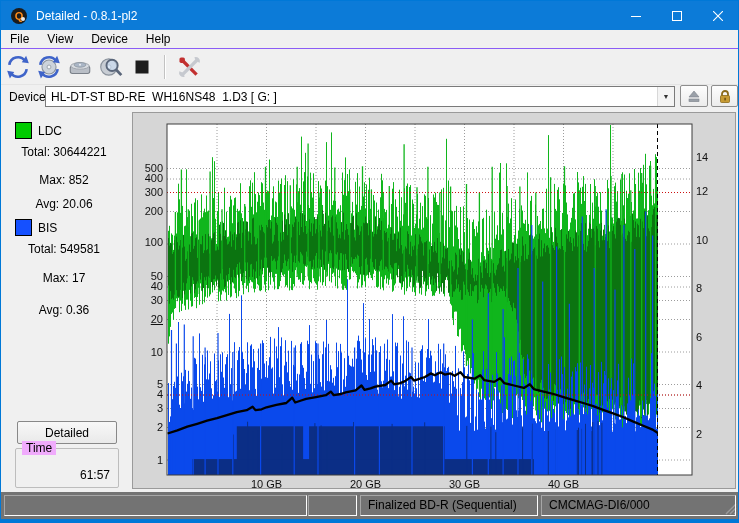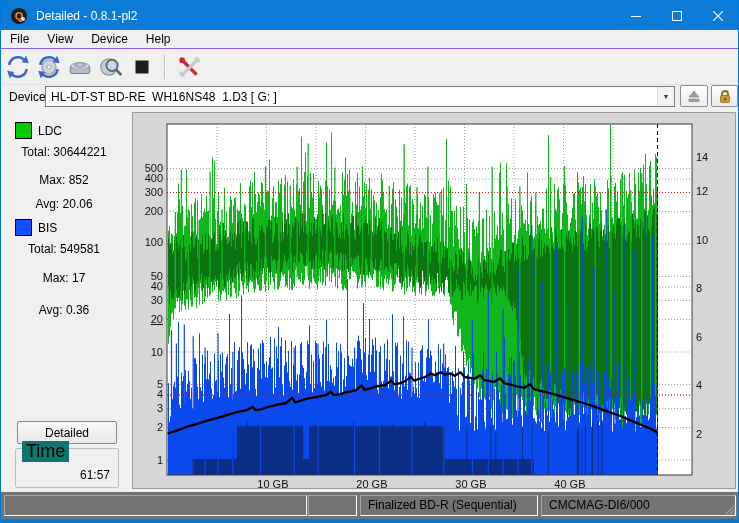--- a/index.html
+++ b/index.html
@@ -29,27 +29,27 @@
   .ejectbtn{left:679px;width:28px;}
   .lockbtn{left:710px;width:27px;}
   
   .content{position:absolute;left:0;top:108px;right:0;height:383px;background:#f0f0f0;}
   .sidebar{position:absolute;left:0;top:0;width:108px;height:100%;}
   .swatch{position:absolute;width:17px;height:17px;border:1.5px solid #000;}
   .leglabel{position:absolute;font-size:12px;color:#000;}
   .statrow{position:absolute;left:8px;width:110px;text-align:center;font-size:12px;color:#000;}
   .detailedbtn{position:absolute;left:16px;top:312px;width:100px;height:23px;background:linear-gradient(#f8f8f8,#e9e9e9);border:1px solid #888;border-radius:2px;font-size:12px;color:#000;font-family:"Liberation Sans",sans-serif;}
   .timebox{position:absolute;left:14px;top:339px;width:104px;height:40px;border:1px solid #bdbdbd;border-radius:2px;}
-  .timelegend{position:absolute;left:6px;top:-8px;background:#0f766e;padding:0 4px;font-size:18px;color:#000;}
+  .timelegend{position:absolute;left:6px;top:-8px;background:#f0abfc;padding:0 4px;font-size:12px;color:#000;}
   .timevalue{position:absolute;right:8px;bottom:5px;font-size:12px;color:#000;}
   .chartpanel{position:absolute;left:131px;top:3px;width:604px;height:377px;background:#d6d6d6;border:1px solid #9a9a9a;}
   .chartpanel svg{position:absolute;left:0;top:0;}
   .ytickL{position:absolute;width:30px;text-align:right;font-size:11px;color:#111;}
   .ytickR{position:absolute;left:563px;width:30px;text-align:left;font-size:11px;color:#111;}
-  .xtick{position:absolute;top:365px;width:44px;text-align:right;font-size:11px;color:#111;}
+  .xtick{position:absolute;top:365px;width:44px;text-align:center;font-size:11px;color:#111;}
   
   .statusbar{position:absolute;left:0;top:491px;right:0;height:28px;background:#737373;}
   .spanel{position:absolute;top:3px;height:21px;border:1px solid;border-color:#a6a6a6 #fdfdfd #fdfdfd #a6a6a6;font-size:12px;color:#000;padding:2px 0 0 7px;white-space:nowrap;overflow:hidden;}
   .grip{position:absolute;right:1px;bottom:1px;}
 </style>
 </head>
 <body>
 
 <div class="window">
 

